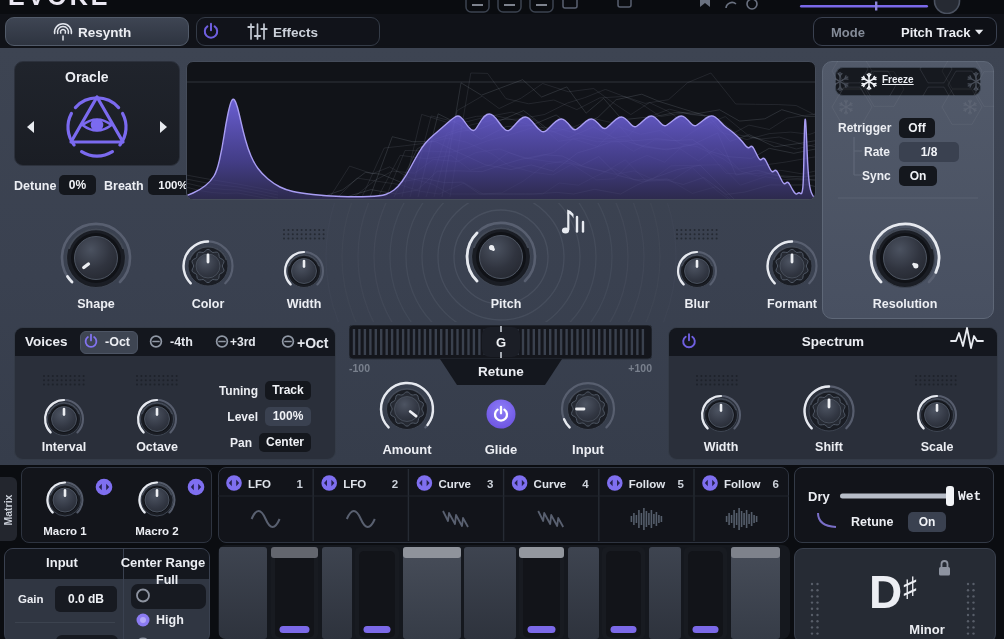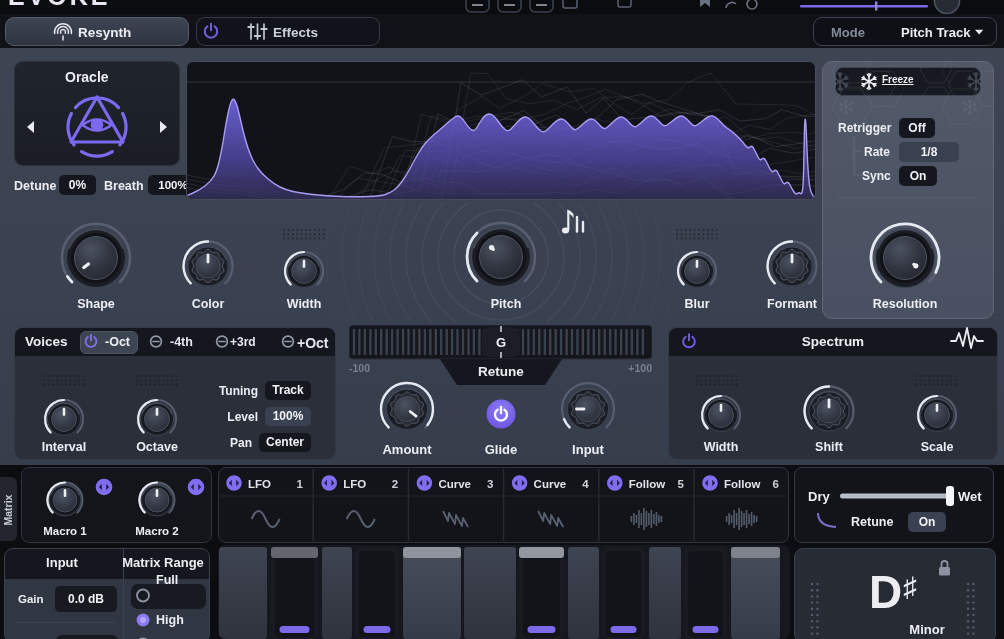--- a/index.html
+++ b/index.html
@@ -790,39 +790,39 @@
       <line x1="528.6" y1="43.0" x2="528.6" y2="61.0" stroke="#555d6b" stroke-width="1.6"></line>
       <line x1="531.1" y1="47.0" x2="531.1" y2="57.0" stroke="#555d6b" stroke-width="1.6"></line>
       <line x1="533.6" y1="45.0" x2="533.6" y2="59.0" stroke="#555d6b" stroke-width="1.6"></line>
       <line x1="536.1" y1="48.0" x2="536.1" y2="56.0" stroke="#555d6b" stroke-width="1.6"></line>
       <line x1="538.6" y1="49.0" x2="538.6" y2="55.0" stroke="#555d6b" stroke-width="1.6"></line>
       <line x1="0" y1="29" x2="571" y2="29" stroke="#20252d" stroke-width="1"></line>
     </svg>
     <div class="abs" style="left:794px;top:467px;width:200px;height:76px;border-radius:8px;
   background:#12141a;border:1px solid #333a46;box-sizing:border-box;"></div>
     <div class="t" style="left:808px;top:489px;font-size:13px;">Dry</div>
-    <div class="t" style="left:958px;top:489px;font-size:13px;">Wet</div>
+    <div class="t" style="left:958px;top:489px;font-size:13px;font-family:Liberation Mono, monospace;">Wet</div>
     <svg class="abs" style="left:794px;top:467px;" width="200" height="76" viewBox="0 0 200 76">
       <rect x="46" y="26.5" width="112" height="5" rx="2.5" fill="#b7bdc8"></rect>
       <rect x="152" y="19" width="8" height="20" rx="3" fill="#f2f4f7"></rect>
       <path d="M 24 46 q 0 13 18 14" fill="none" stroke="#7a6fc8" stroke-width="2"></path>
     </svg>
     <div class="t" style="left:851px;top:515px;font-size:12.5px;">Retune</div>
     <div class="pill" style="left:908px;top:512px;width:38px;height:20px;line-height:20px;font-size:12px;background:#3a4150;">On</div>
     <div class="abs" style="left:0;top:545px;width:1004px;height:94px;background:#0b0d11;"></div>
     <div class="abs" style="left:4px;top:548px;width:206px;height:95px;border-radius:9px;
   background:#303642;border:1px solid #3a4150;box-sizing:border-box;overflow:hidden;">
   <div style="position:absolute;left:0;top:0;width:100%;height:30px;background:#14171e;"></div>
   <div style="position:absolute;left:118px;top:0;width:1px;height:95px;background:#3a4150;"></div>
   <div style="position:absolute;left:10px;top:73px;width:100px;height:1px;background:#3c434f;"></div>
   <div style="position:absolute;left:51px;top:86px;width:62px;height:20px;border-radius:6px;background:#171a21;"></div>
   <div style="position:absolute;left:126px;top:35px;width:75px;height:25px;border-radius:7px;background:#171a21;"></div>
 </div>
     <div class="t" style="left:62px;top:555px;font-size:13px;transform:translateX(-50%);">Input</div>
-    <div class="t" style="left:163px;top:555px;font-size:13px;transform:translateX(-50%);">Matrix Range</div>
+    <div class="t" style="left:163px;top:555px;font-size:13px;transform:translateX(-50%);">Center Range</div>
     <div class="t" style="left:18px;top:593px;font-size:11.5px;">Gain</div>
     <div class="pill" style="left:55px;top:586px;width:62px;height:26px;line-height:26px;font-size:12px;background:#171a21;">0.0 dB</div>
     <svg class="abs" style="left:4px;top:548px;" width="206" height="91" viewBox="0 0 206 91">
       <circle cx="139" cy="47.5" r="6" fill="none" stroke="#8d93a0" stroke-width="1.8"></circle>
       <circle cx="139" cy="72" r="6.5" fill="#8b7bf2"></circle>
       <circle cx="139" cy="72" r="3" fill="#b3a8f8"></circle>
       <circle cx="139" cy="97" r="6.5" fill="none" stroke="#8d93a0" stroke-width="1.8"></circle>
     </svg>
     <div class="t" style="left:156px;top:573px;font-size:12.5px;">Full</div>
     <div class="t" style="left:156px;top:613px;font-size:12.5px;">High</div>

